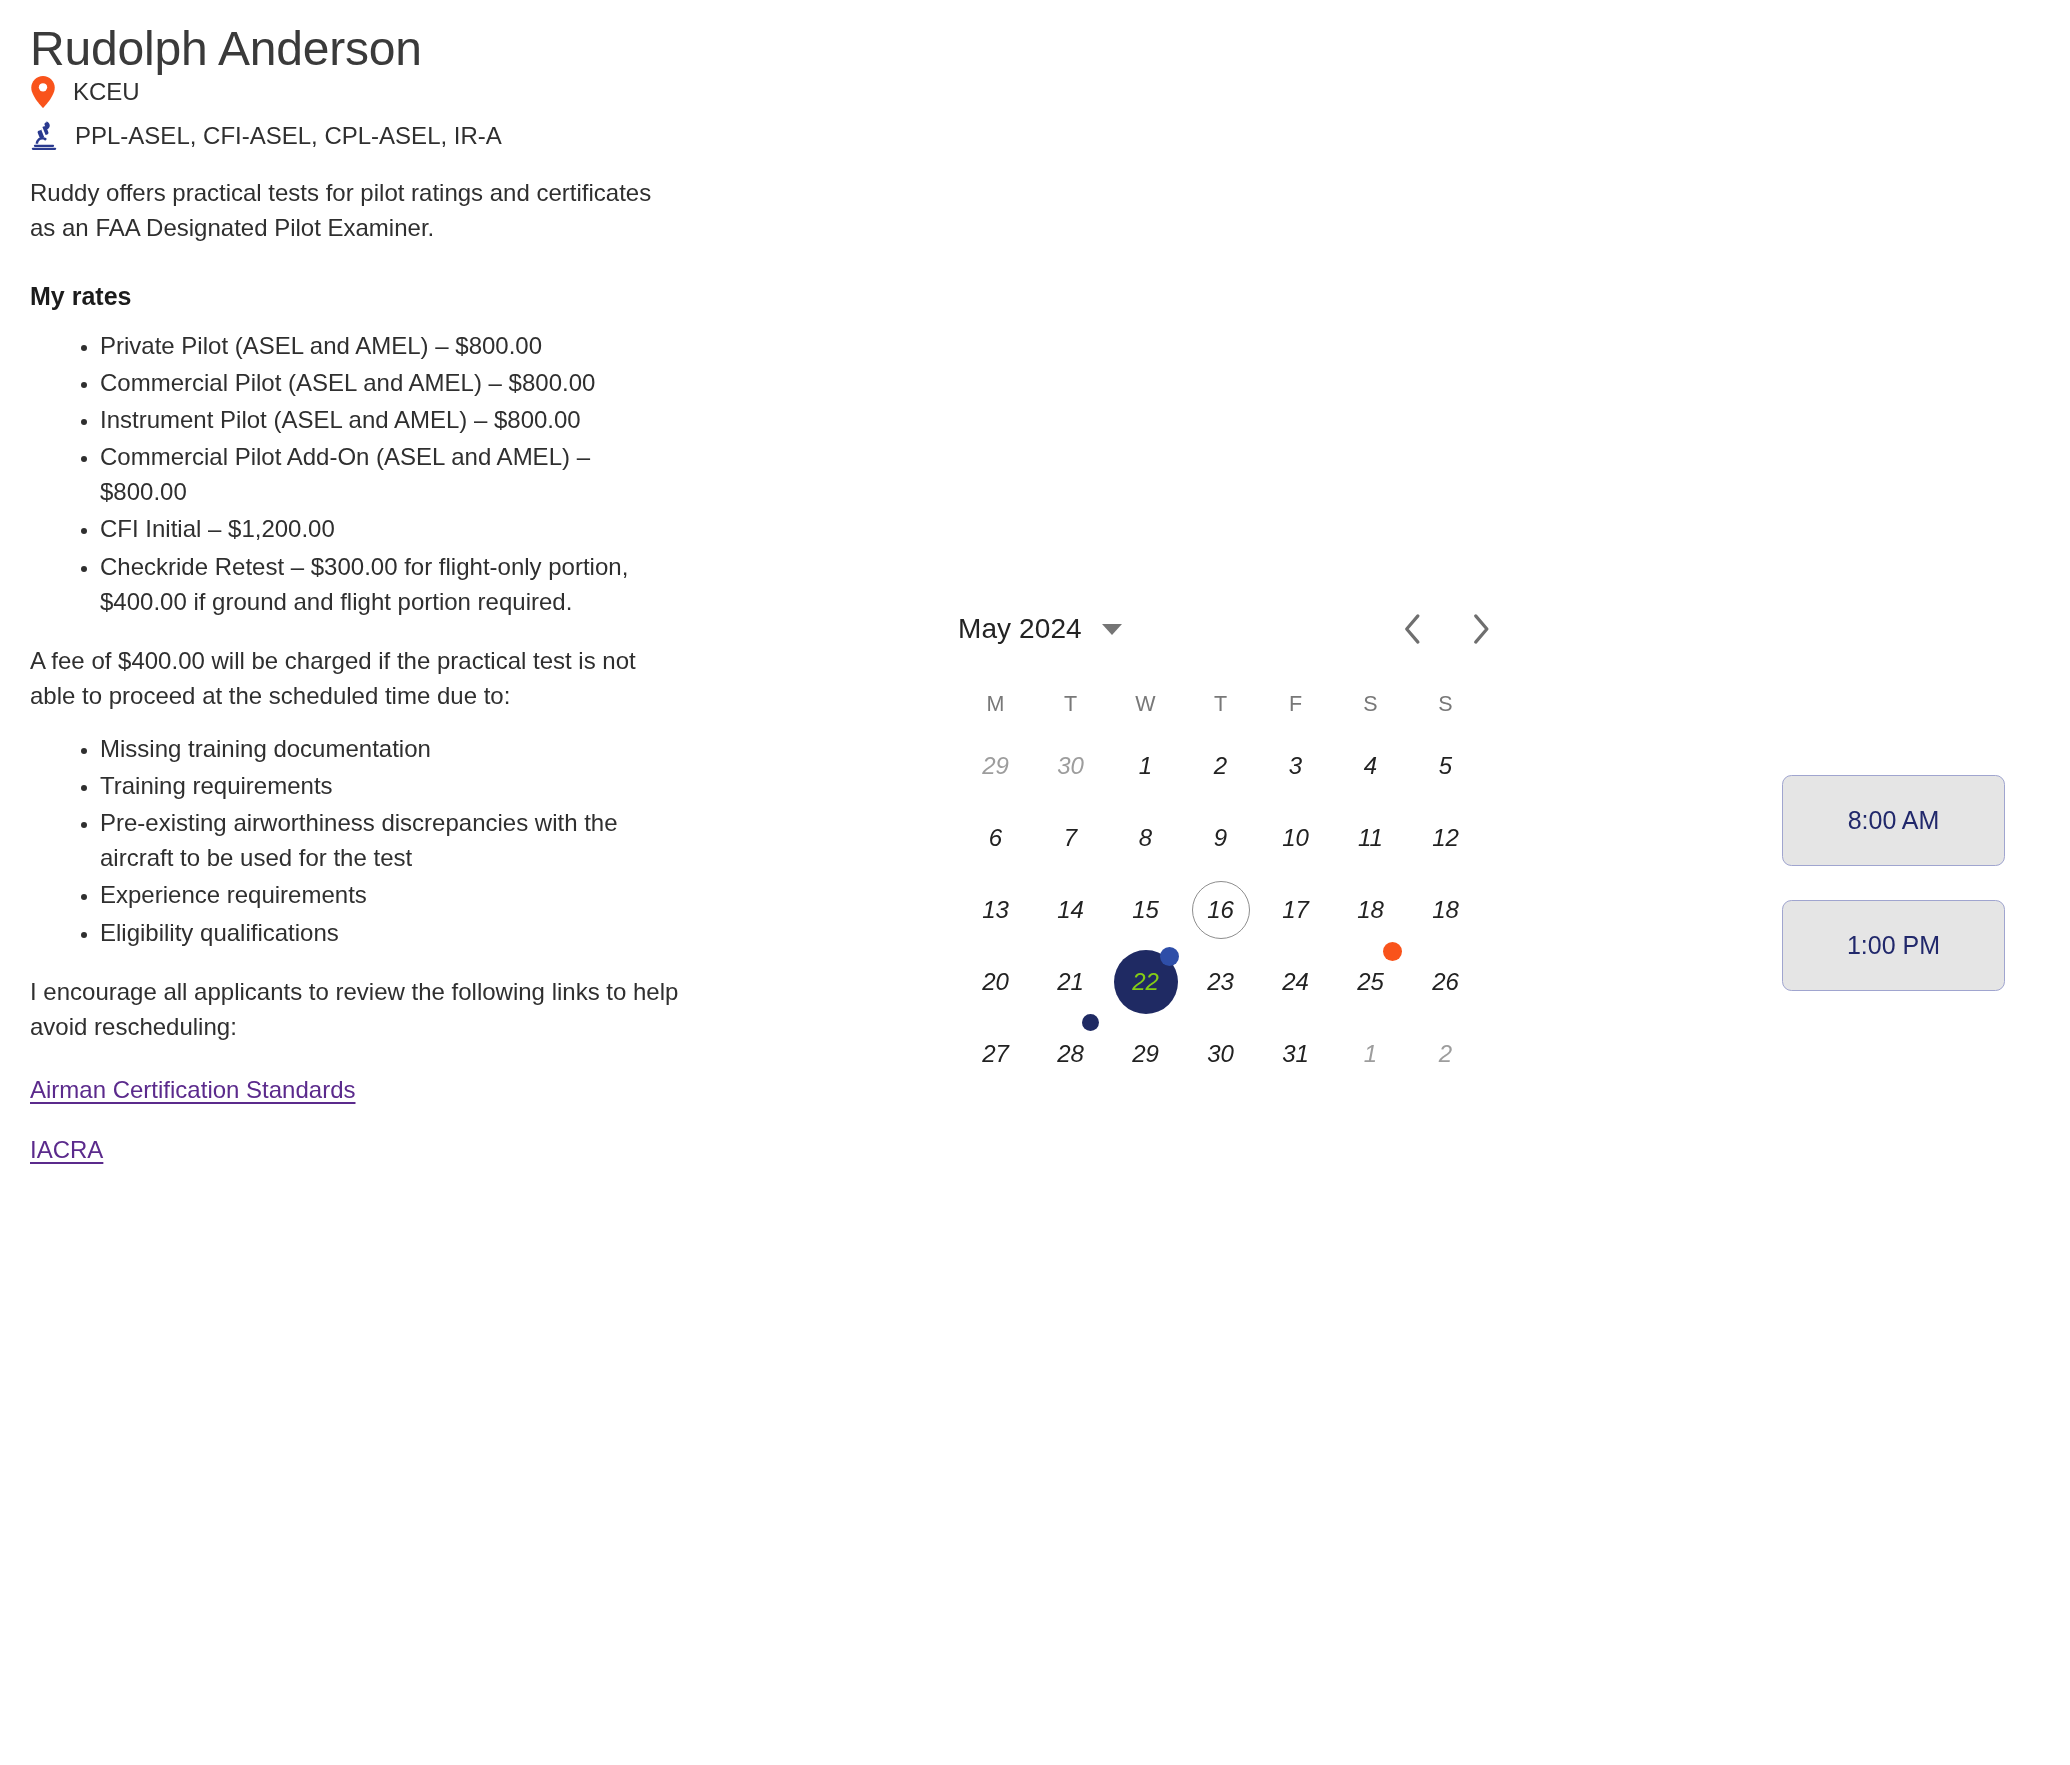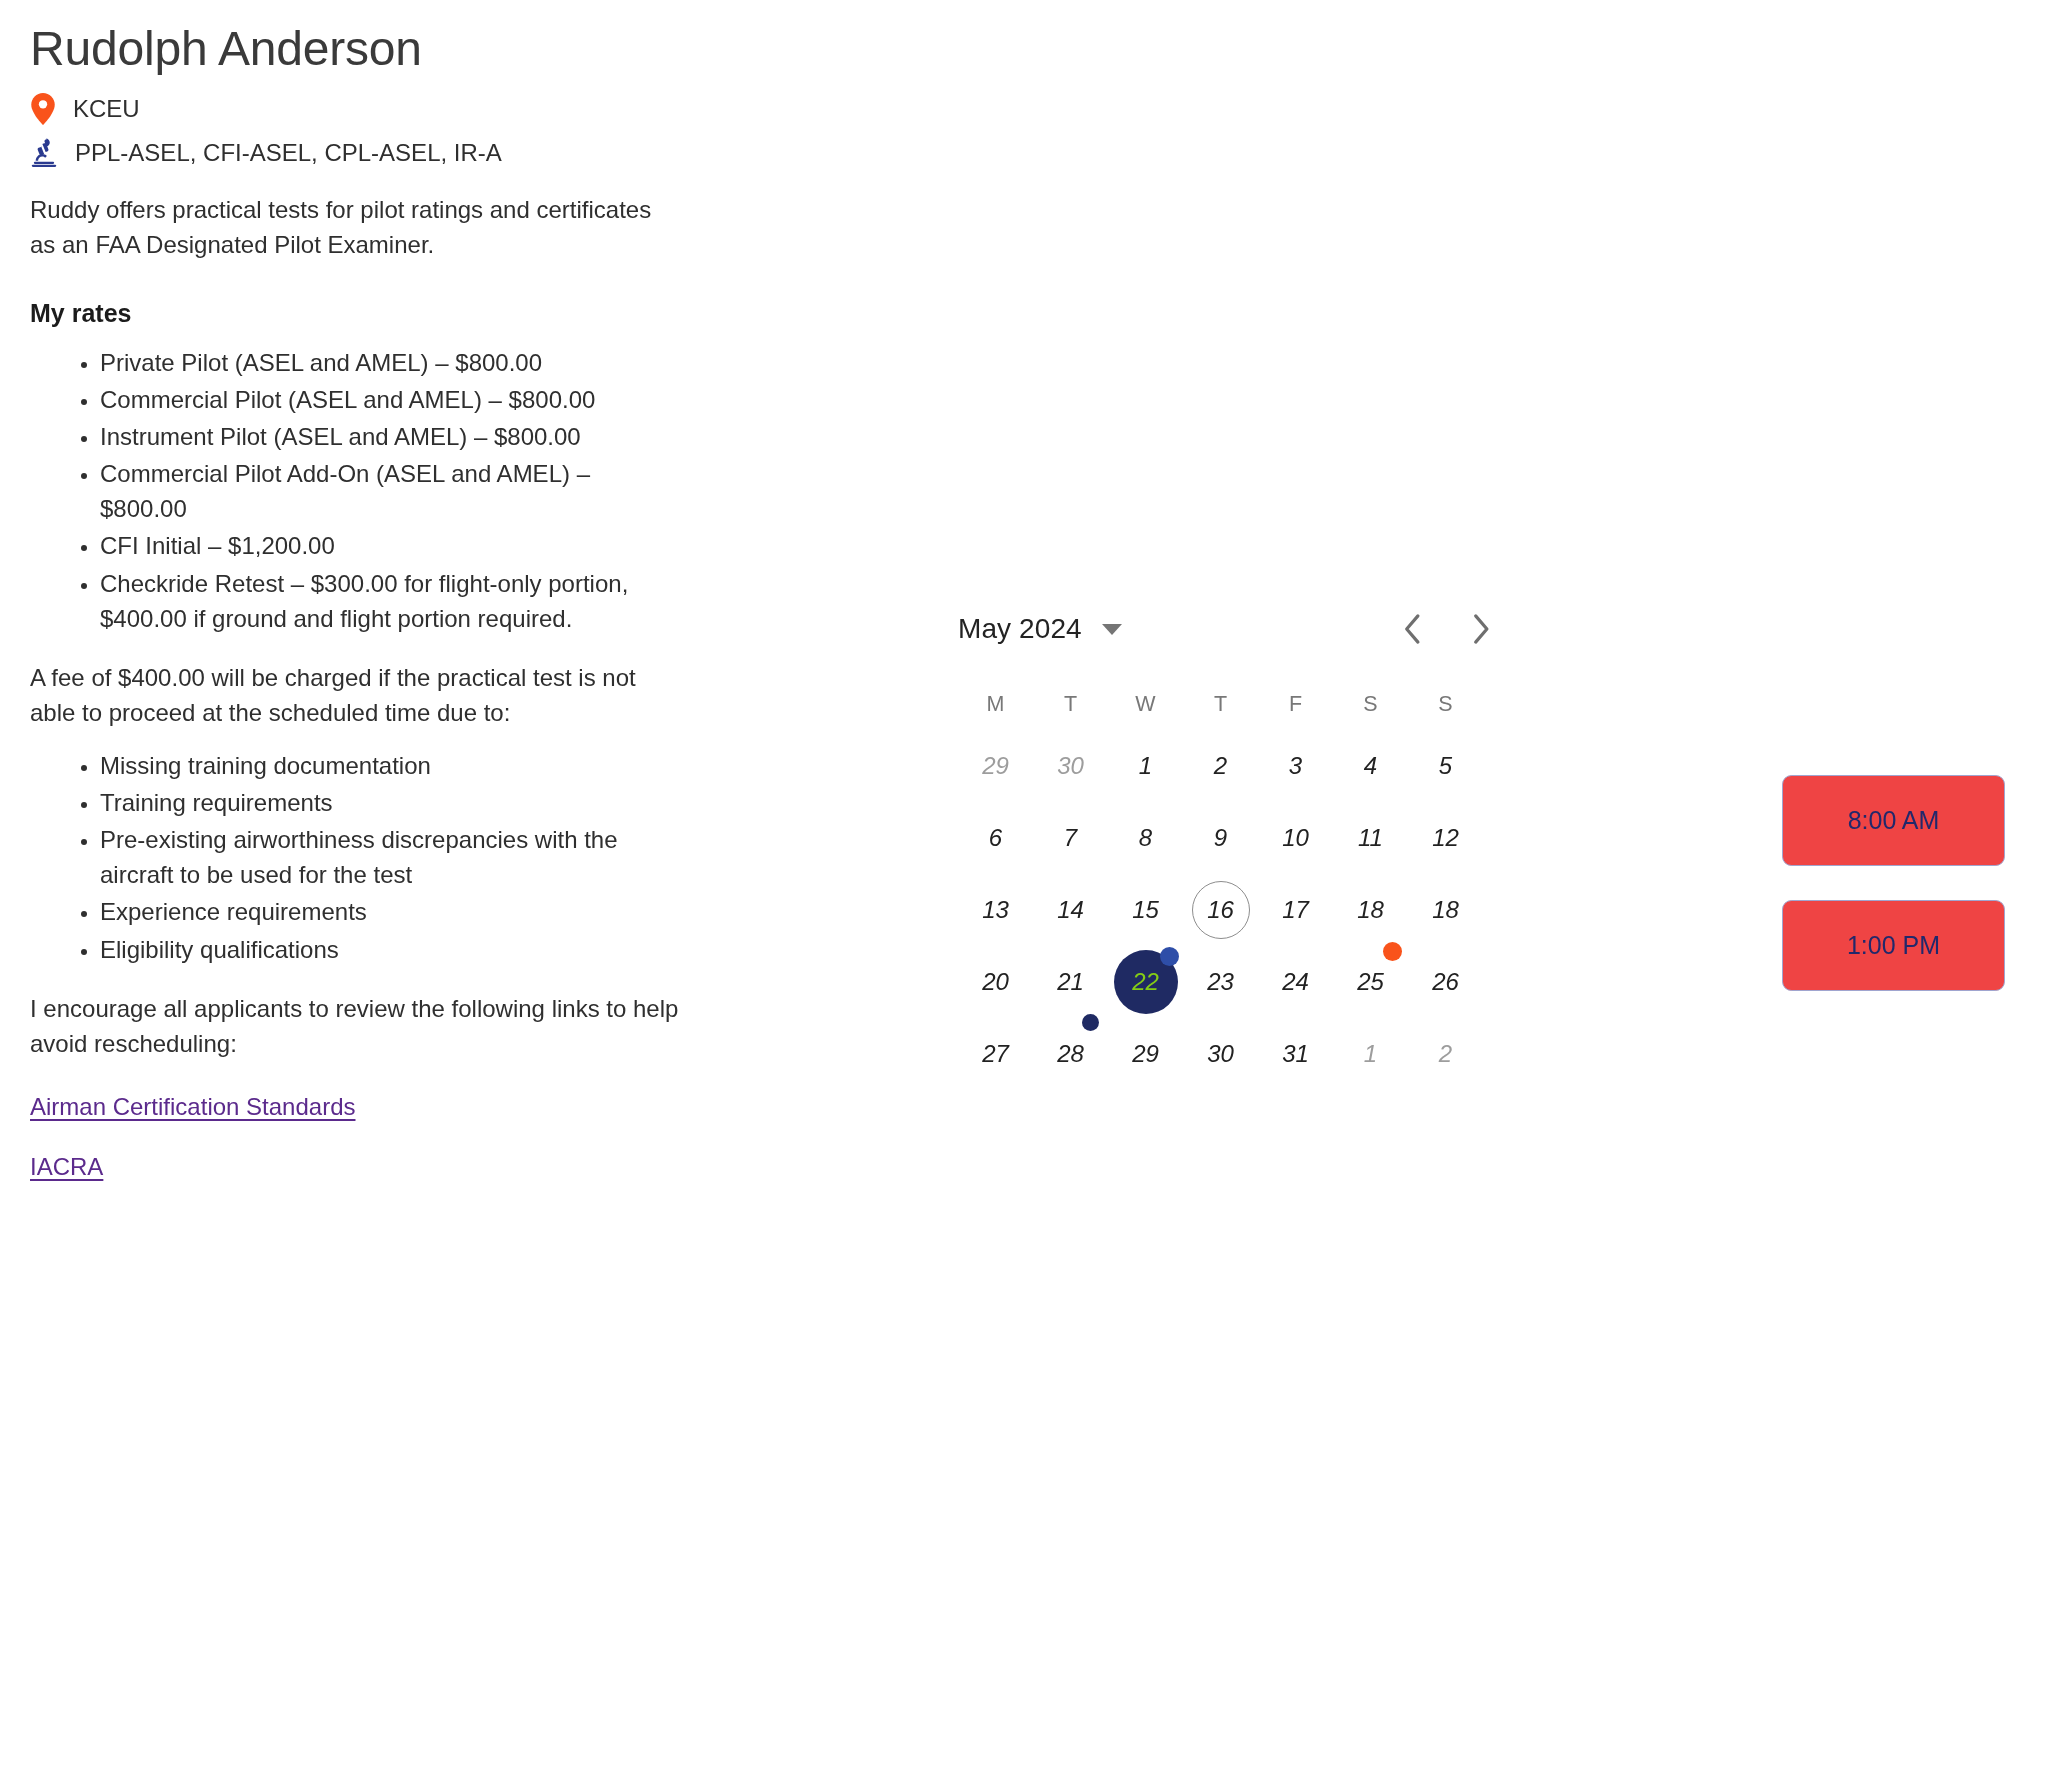--- a/index.html
+++ b/index.html
@@ -26,21 +26,21 @@
     top: 20.6px;
     width: 656px;
   }
 
   .profile-name {
     font-size: 48px;
     font-weight: 300;
     color: #3a3a3a;
     line-height: 1.15;
     letter-spacing: -0.2px;
-    margin-bottom: 17px;
+    margin-bottom: 0;
   }
 
   .meta-row {
     display: flex;
     align-items: center;
     gap: 17px;
     margin-bottom: 12px;
     font-size: 24px;
     color: #2f2f2f;
     line-height: 1.3;
@@ -188,21 +188,21 @@
     width: 223px;
     display: flex;
     flex-direction: column;
     gap: 34px;
   }
   .slot-btn {
     width: 223px;
     height: 91px;
     border: 1.5px solid #A0A5CF;
     border-radius: 9.4px;
-    background: #ef4444;
+    background: #e5e5e5;
     color: #21286B;
     font-size: 25px;
     font-family: "Liberation Sans", sans-serif;
     display: flex;
     align-items: center;
     justify-content: center;
     cursor: pointer;
   }
 </style>
 </head>

